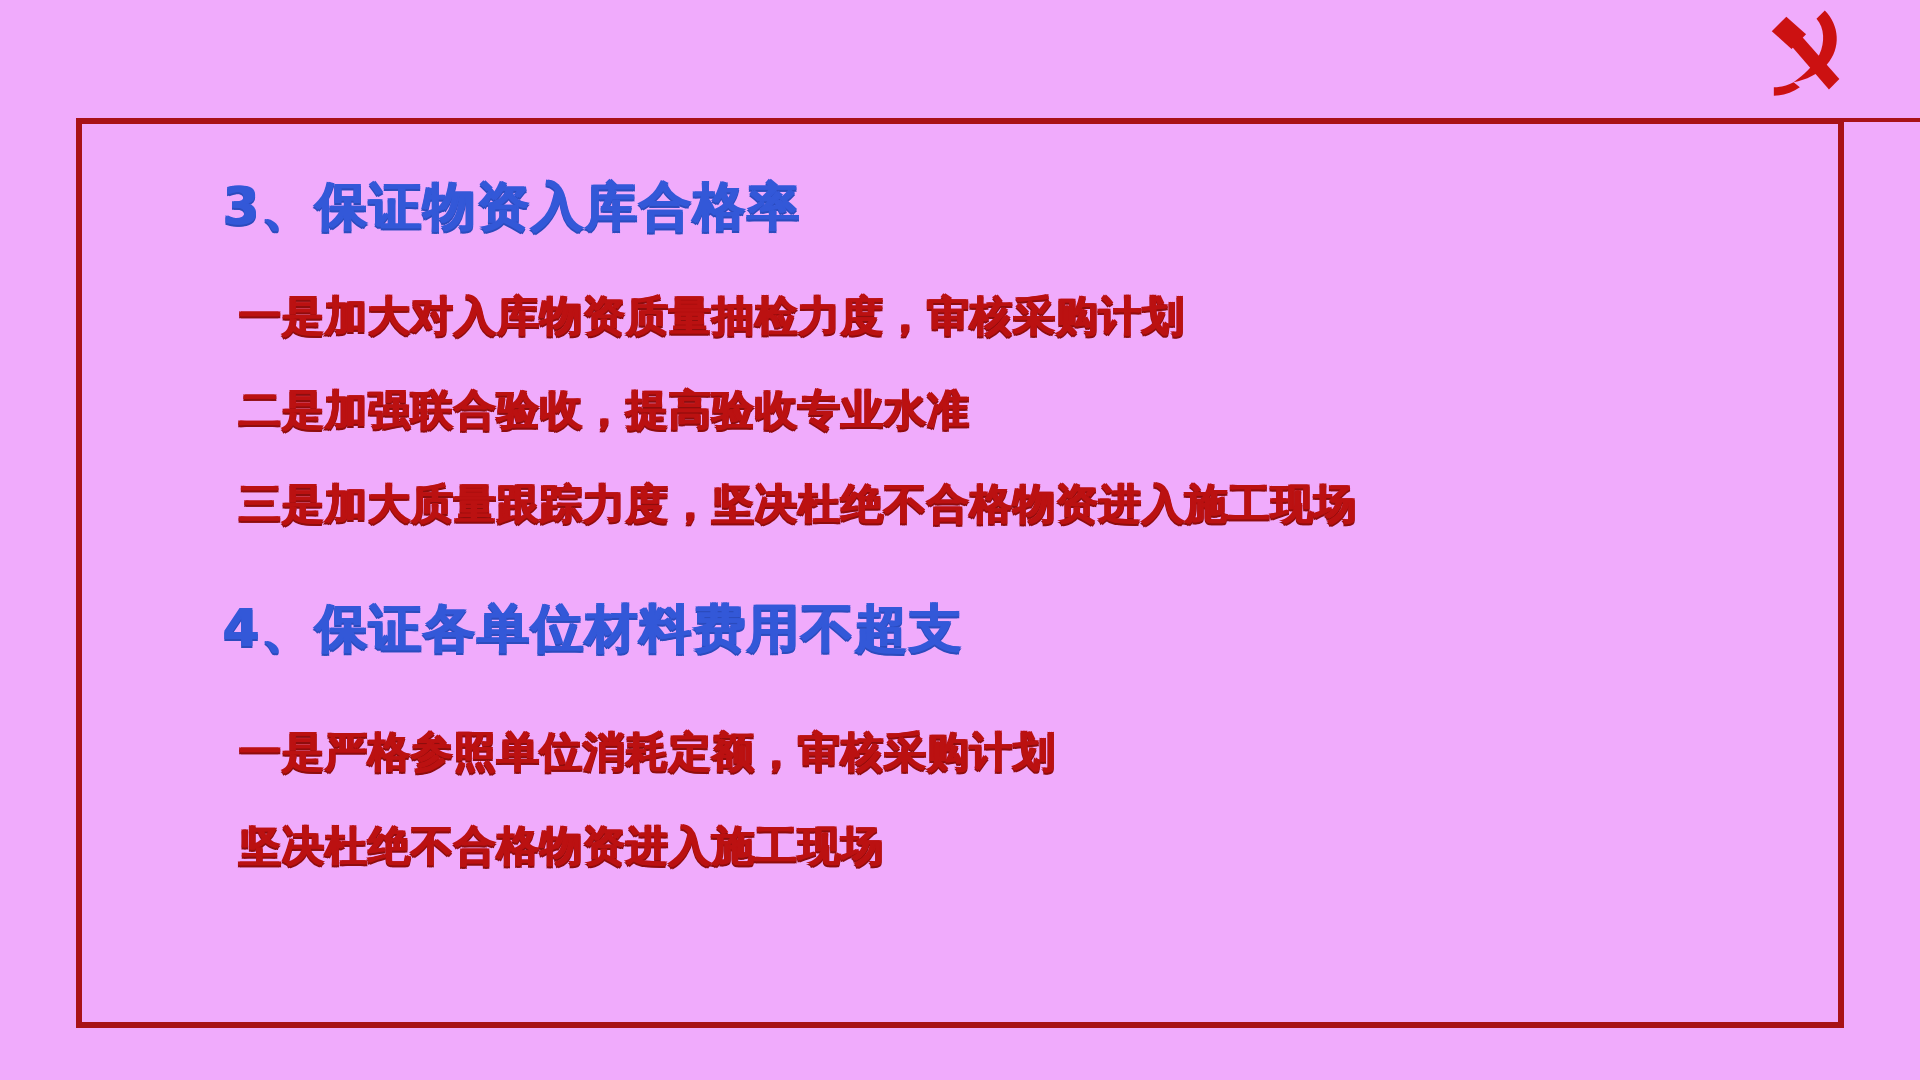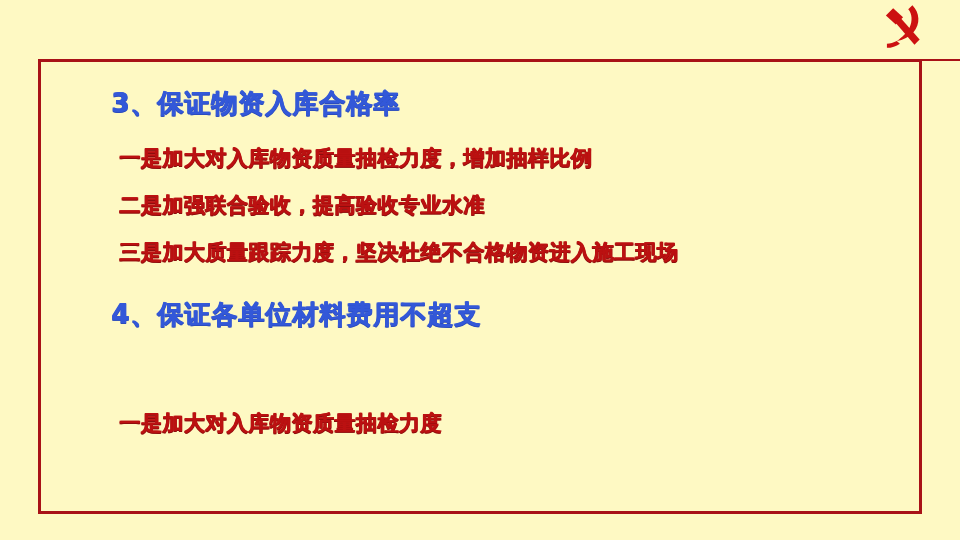--- a/index.html
+++ b/index.html
@@ -7,21 +7,21 @@
     padding: 0;
     background: #ffffff;
   }
   body {
     font-family: "DejaVu Sans", "Liberation Sans", sans-serif;
   }
   .slide {
     position: relative;
     width: 960px;
     height: 540px;
-    background: #fef9c3;
+    background: #f0abfc;
     overflow: hidden;
   }
 
   
   .emblem {
     position: absolute;
     left: 872px;
     top: 0px;
     width: 60px;
     height: 52px;
@@ -117,28 +117,29 @@
     </svg>
   </div>
 
   <div class="top-rule"></div>
 
   <div class="content-box">
     <div class="inner">
 
       <div class="heading h1">3、保证物资入库合格率</div>
 
-      <div class="bullet b11">一是加大对入库物资质量抽检力度，增加抽样比例</div>
+      <div class="bullet b11">一是加大对入库物资质量抽检力度，审核采购计划</div>
 
       <div class="bullet b12">二是加强联合验收，提高验收专业水准</div>
 
       <div class="bullet b13">三是加大质量跟踪力度，坚决杜绝不合格物资进入施工现场</div>
 
       <div class="heading h2">4、保证各单位材料费用不超支</div>
 
+      <div class="bullet b21">一是严格参照单位消耗定额，审核采购计划</div>
 
-      <div class="bullet b22">一是加大对入库物资质量抽检力度</div>
+      <div class="bullet b22">坚决杜绝不合格物资进入施工现场</div>
 
 
     </div>
   </div>
 
 </div>
 
 </body></html>

